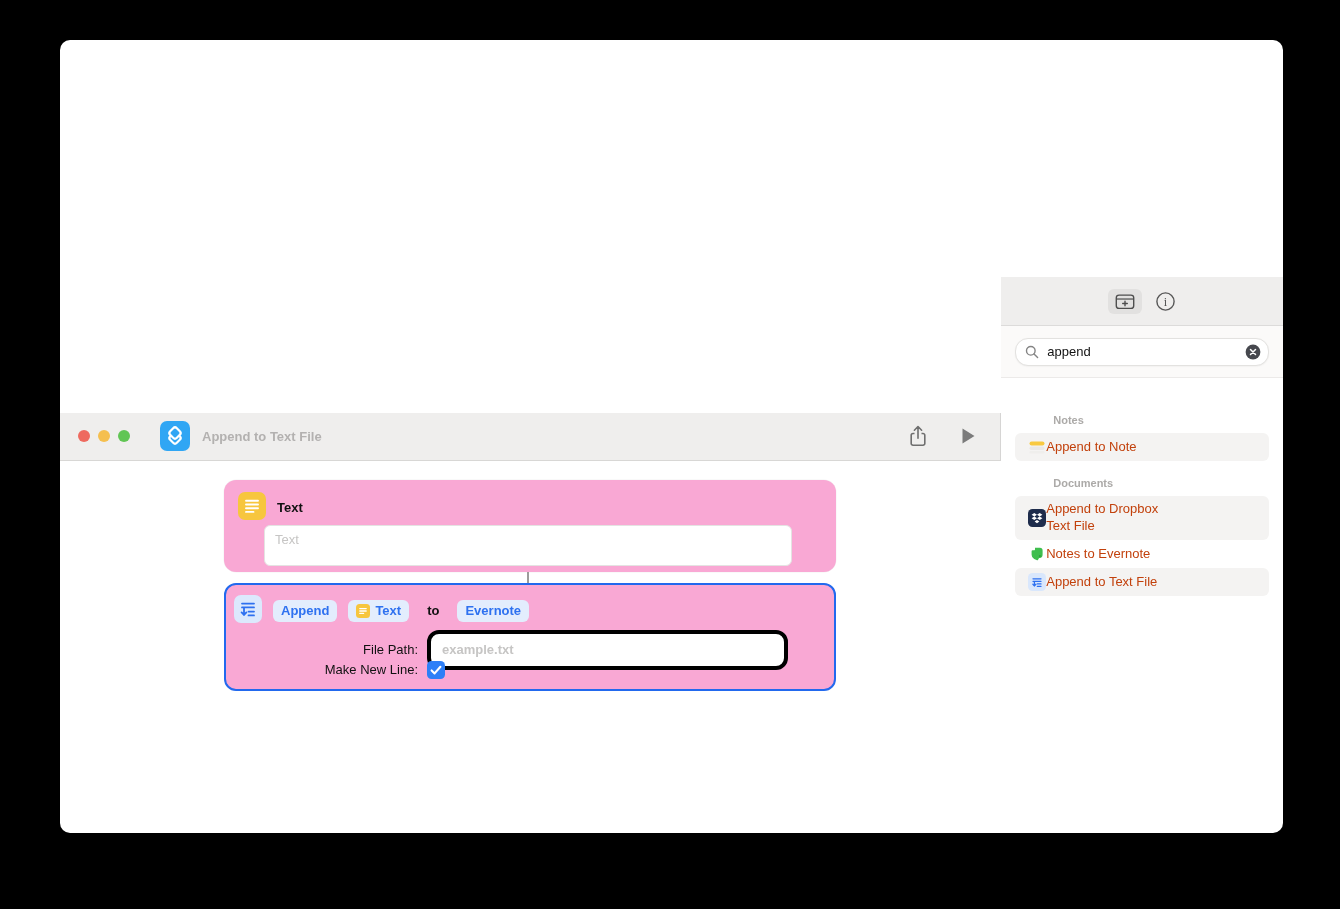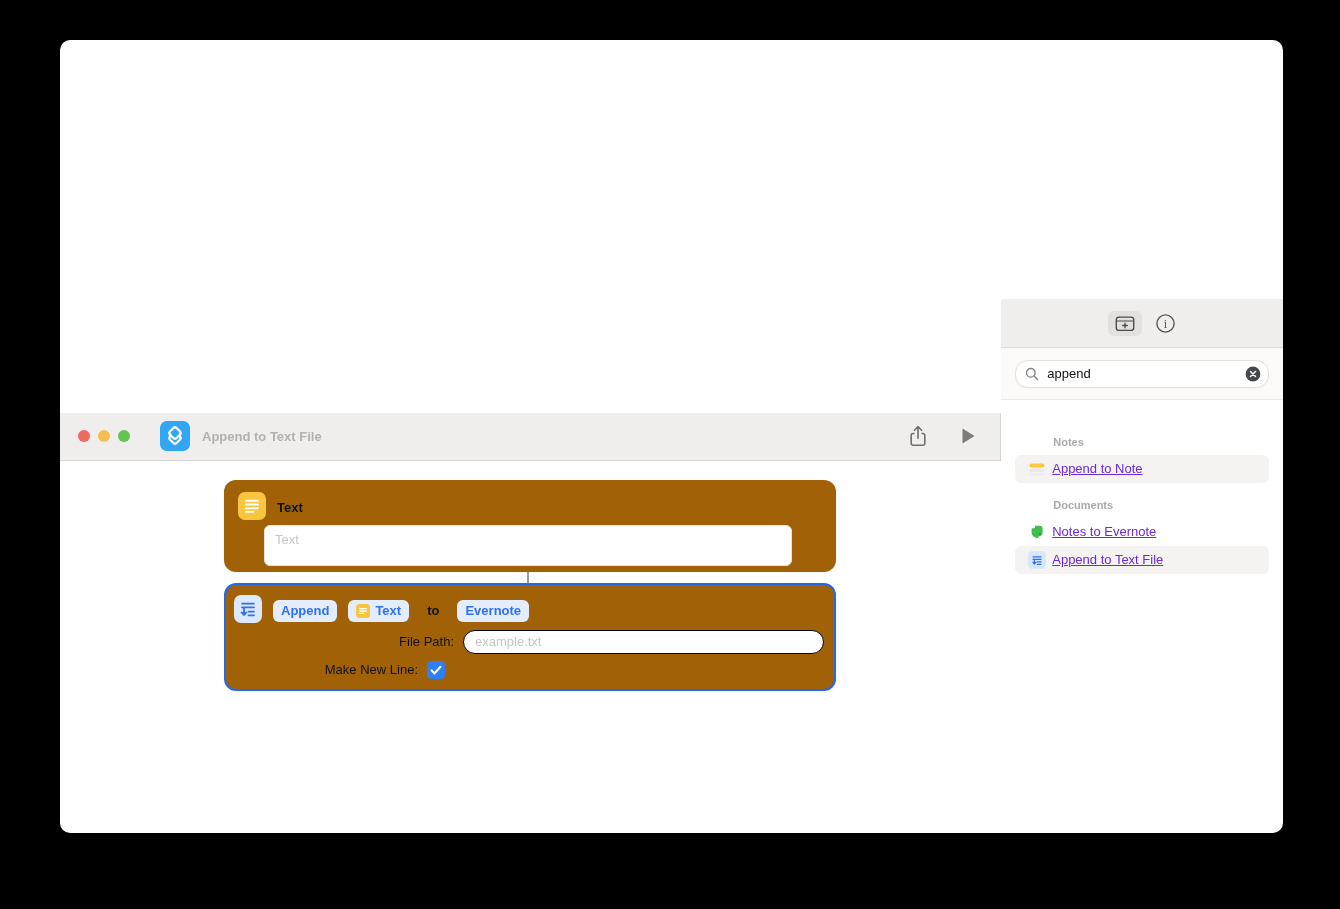--- a/index.html
+++ b/index.html
@@ -24,46 +24,46 @@
   .tl.min{background:#f5bf4f;}
   .tl.zoom{background:#61c554;}
   .app-icon{margin-left:22px;margin-right:12px;display:flex;}
   .win-title{font-size:13px;font-weight:700;color:#b3b1b0;}
   .tb-spacer{flex:1;}
   .tb-btn{display:flex;align-items:center;justify-content:center;background:none;border:none;padding:0;cursor:default;}
   .share-btn{margin-right:32px;}
   .run-btn{margin-right:6px;}
   .canvas{flex:1;background:#e6e5e3;position:relative;}
   
-  .card{position:absolute;background:#a16207;border-radius:12px;}
+  .card{position:absolute;background:#f9a8d4;border-radius:12px;}
   .card-text{left:164px;top:19px;width:612px;height:92px;box-shadow:0 0 0 .5px rgba(0,0,0,.05);}
   .card-head{position:absolute;left:14px;top:12px;display:flex;align-items:center;}
   .card-head .title{margin-left:11px;font-size:13px;font-weight:700;color:#111;}
   .text-area{
     position:absolute;left:40px;top:45px;width:528px;height:41px;box-sizing:border-box;
     border:1px solid #e4e3e2;border-radius:6px;padding:6px 10px;resize:none;
     font-family:inherit;font-size:13px;color:#333;background:#fff;outline:none;
   }
   .text-area::placeholder{color:#c6c5c4;}
   .connector{position:absolute;left:467px;top:111px;width:2px;height:11px;background:#9c9b9a;}
   
   .card-append{left:164px;top:122px;width:612px;height:108px;border:2px solid #2269ee;box-sizing:border-box;}
   .append-head{position:absolute;left:8px;top:10px;display:flex;align-items:center;gap:11px;}
   .pill{
     display:inline-flex;align-items:center;gap:5px;background:#e3edfd;border-radius:6px;
     padding:3px 8px;font-size:13px;font-weight:700;color:#2e71f0;line-height:16px;
   }
   .plain-word{font-size:13px;font-weight:600;color:#111;margin:0 7px;}
   .param-row{position:absolute;left:0;display:flex;align-items:center;width:100%;}
-  .row-filepath{top:45px;margin-left:36px;}
+  .row-filepath{top:45px;}
   .row-newline{top:76px;}
   .param-label{width:192px;text-align:right;font-size:13px;color:#111;flex:0 0 192px;}
   .filepath-input{
-    margin-left:9px;width:361px;height:24px;box-sizing:border-box;border:1px solid #000000;
-    border-radius:12px;padding:0 11px;font-family:inherit;font-size:13px;color:#333;outline:none;background:#fff;
+    margin-left:9px;width:361px;height:40px;box-sizing:border-box;border:4px solid #000000;
+    border-radius:12px;padding:0 11px;font-family:inherit;font-size:13px;color:#333;outline:none;background:#fff;font-weight:bold;
   }
   .filepath-input::placeholder{color:#c6c5c4;}
   .checkbox{margin-left:9px;width:18px;height:18px;display:flex;}
   
   .right-col{width:282px;display:flex;flex-direction:column;background:#fff;}
   .sb-header{
     height:48px;flex:0 0 48px;background:#efeeed;border-bottom:1px solid #dcdbda;
     display:flex;align-items:center;justify-content:center;gap:13px;
   }
   .lib-btn{width:34px;height:25px;background:#e2e1e0;border:none;border-radius:6px;display:flex;align-items:center;justify-content:center;}
@@ -85,21 +85,21 @@
   .sb-section-title{
     font-size:11px;font-weight:700;color:#acaaa8;padding-left:38px;margin:16px 0 7px 0;
   }
   .sb-section:first-child .sb-section-title{margin-top:24px;}
   .sb-row{
     display:flex;align-items:center;min-height:28px;border-radius:6px;
     padding:2px 6px 2px 13px;box-sizing:border-box;
   }
   .sb-row.hl{background:#f4f3f2;}
   .sb-row .ico{flex:0 0 18px;display:flex;}
-  .sb-row .lbl{margin-left:6px;font-size:13px;color:#6d28d9;white-space:pre-line;line-height:1.3;text-decoration:underline;}
+  .sb-row .lbl{font-size:13px;color:#c2410c;white-space:pre-line;line-height:1.3;}
   .sb-row.two-line{min-height:44px;}
 </style>
 </head>
 <body>
 
 <div class="window">
 
   <div class="left-col">
 
     <div class="titlebar">
@@ -257,20 +257,30 @@
               <rect x="1.5" y="12.9" width="15" height="2.7" rx="1.35" fill="#efeeec"></rect>
             </svg>
           </span>
           <span class="lbl">Append to Note</span>
         </div>
       </div>
 
       <div class="sb-section">
         <div class="sb-section-title">Documents</div>
 
+        <div class="sb-row hl two-line">
+          <span class="ico">
+            <svg width="18" height="18" viewBox="0 0 18 18">
+              <rect width="18" height="18" rx="4.5" fill="#1e2c4c"></rect>
+              <path fill="#fff" d="M6.3 3.9 L9 5.7 6.3 7.5 3.6 5.7 Z M11.7 3.9 L14.4 5.7 11.7 7.5 9 5.7 Z M6.3 7.5 L9 9.3 6.3 11.1 3.6 9.3 Z M11.7 7.5 L14.4 9.3 11.7 11.1 9 9.3 Z M9 11 L11.4 12.6 9 14.2 6.6 12.6 Z"></path>
+            </svg>
+          </span>
+          <span class="lbl">Append to Dropbox
+Text File</span>
+        </div>
 
         <div class="sb-row">
           <span class="ico">
             <svg width="18" height="18" viewBox="0 0 18 18">
               <path fill="#3fbe4e" d="M7 2.8 L7 4.6 Q7 5.2 6.4 5.2 L4.6 5.2 Q3.6 5.2 3.6 6.2 L3.6 9.8 Q3.6 12.8 6.2 13.9 L8.6 15.1 Q9.6 15.6 10.1 14.7 L10.9 13.3 Q11.1 12.9 11.7 12.9 Q14.6 12.8 14.6 9.4 L14.6 5.6 Q14.6 2.8 11.9 2.8 Z"></path>
               <circle cx="11.9" cy="10.9" r="1" fill="#2e9e3c"></circle>
             </svg>
           </span>
           <span class="lbl">Notes to Evernote</span>
         </div>

